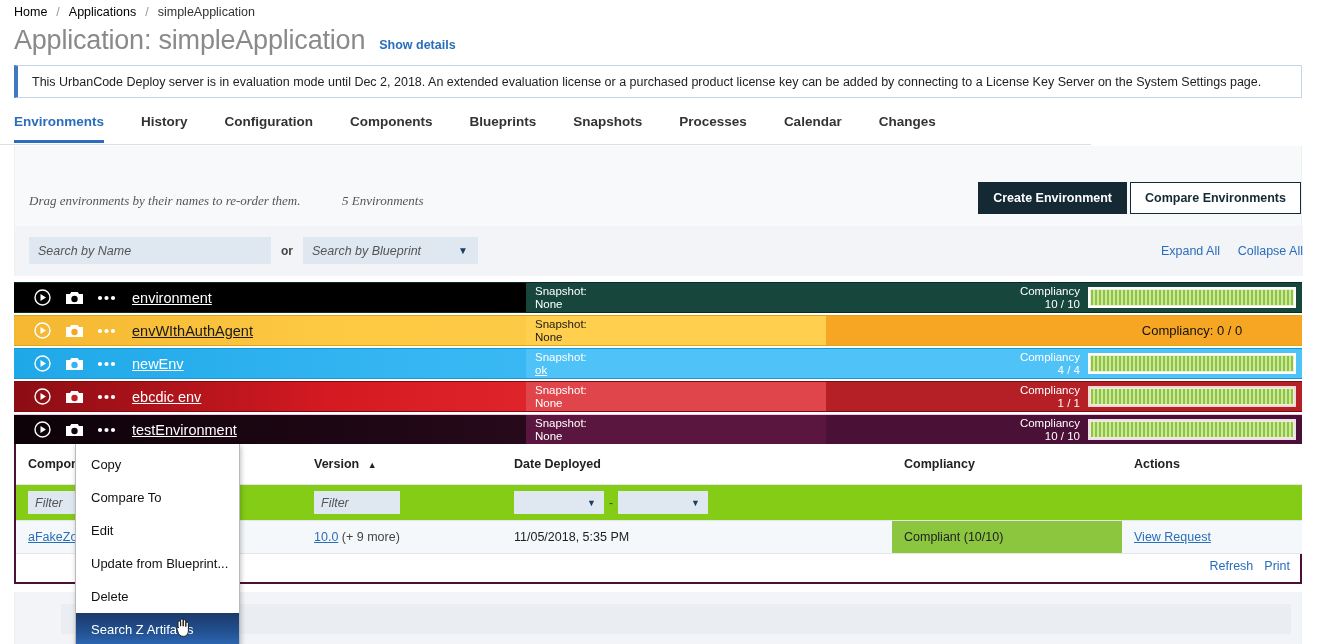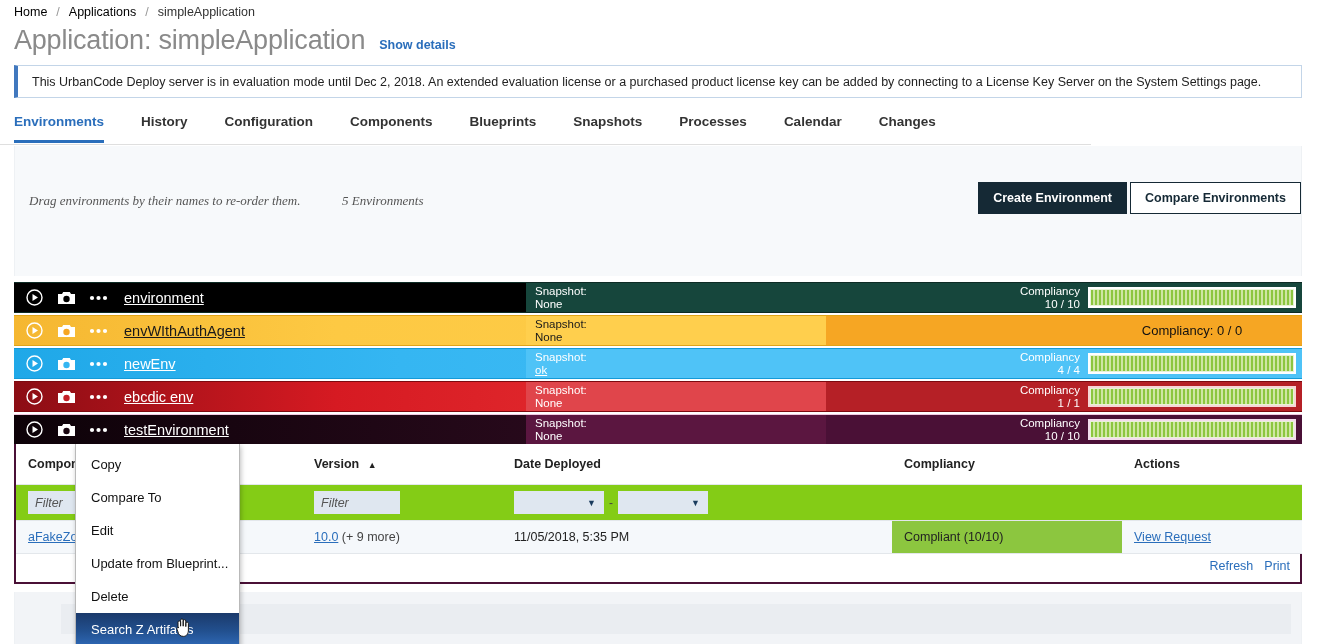--- a/index.html
+++ b/index.html
@@ -144,21 +144,21 @@
 
   
   .env-list { position: absolute; left: 14px; top: 282px; width: 1288px; }
   .env-row {
     position: relative; height: 31px; width: 100%;
     display: flex; align-items: center;
     margin-bottom: 2px;
   }
   .env-left {
     display: flex; align-items: center; height: 100%;
-    width: 512px; padding-left: 4px; gap: 0px;
+    width: 512px; padding-left: 12px; gap: 0px;
   }
   .icon-btn {
     width: 32px; height: 31px;
     display: flex; align-items: center; justify-content: center;
     cursor: pointer; flex: none;
   }
   .ico-play svg, .ico-cam svg, .ico-dots svg { display: block; }
   .env-name {
     font-size: 14.5px; text-decoration: underline;
     margin-left: 10px; cursor: pointer; white-space: nowrap;
@@ -319,20 +319,30 @@
     <div class="tab">Calendar</div>
     <div class="tab">Changes</div>
   </div>
 
   <div class="panel">
     <div class="drag-hint">Drag environments by their names to re-order them.</div>
     <div class="env-count">5 Environments</div>
     <button class="btn-create">Create Environment</button>
     <button class="btn-compare">Compare Environments</button>
 
+    <div class="search-strip">
+      <input class="search-name" placeholder="Search by Name" style="">
+      <span class="or-label">or</span>
+      <div class="search-blueprint">
+        <span class="lbl">Search by Blueprint</span>
+        <span class="caret">▼</span>
+      </div>
+      <span class="expand-all">Expand All</span>
+      <span class="collapse-all">Collapse All</span>
+    </div>
   </div>
 
   <div class="env-list">
 
     <div class="env-row" id="envrow0" style="background: linear-gradient(to right, rgb(0, 0, 0) 0%, rgb(0, 0, 0) 40%, rgb(0, 0, 0) 100%); color: rgb(255, 255, 255); border-top: 1px solid rgb(13, 43, 37); border-bottom: 1px solid rgb(13, 43, 37);">
       <div class="env-left">
         <div class="icon-btn ico-play">
           <svg width="17" height="17" viewBox="0 0 17 17">
               <circle cx="8.5" cy="8.5" r="7.5" fill="none" stroke="#fff" stroke-width="1.4"></circle>
               <polygon points="6.5,5 12,8.5 6.5,12" fill="#fff"></polygon>

